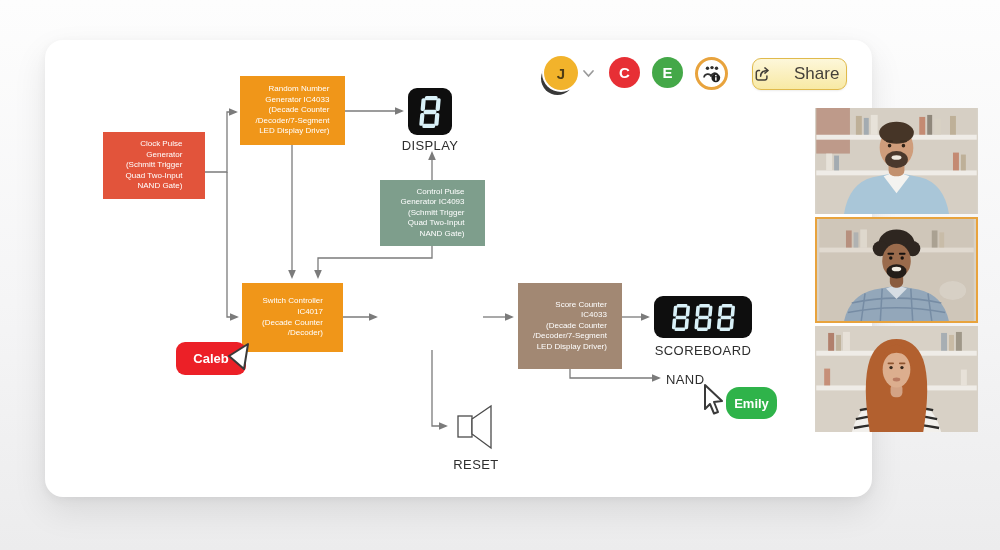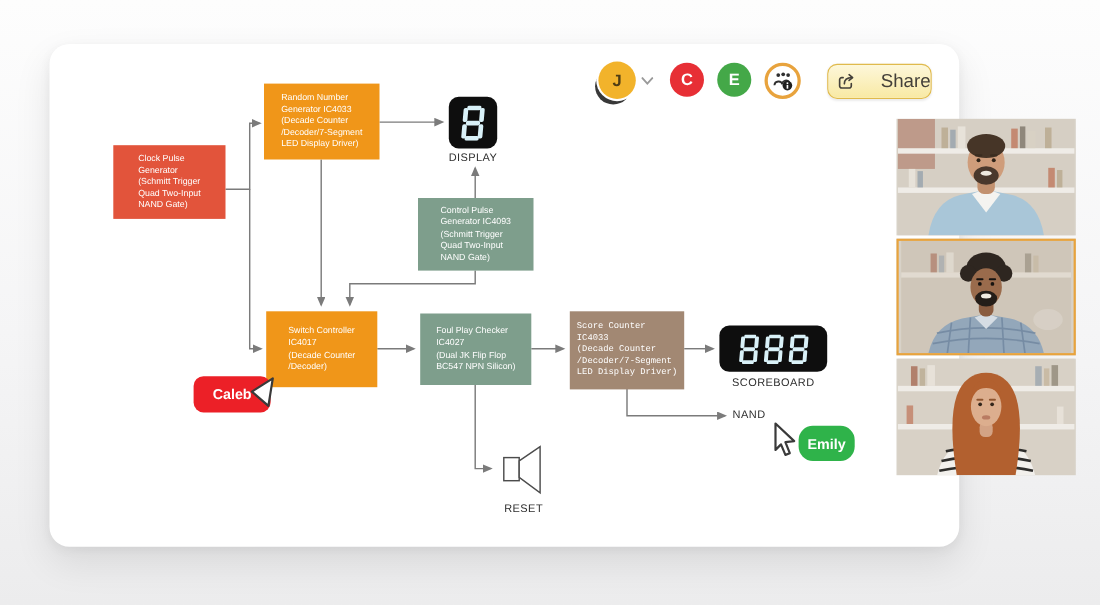--- a/index.html
+++ b/index.html
@@ -2,34 +2,34 @@
 <html><head>
 <meta charset="utf-8">
 <style>
   *{margin:0;padding:0;box-sizing:border-box}
   body{margin:0;background:#fff;font-family:"Liberation Sans",sans-serif}
   .stage{position:relative;width:1000px;height:550px;overflow:hidden;
          background:linear-gradient(180deg,#fdfdfd 0%,#f5f5f6 55%,#ececed 100%)}
   .card{position:absolute;left:45px;top:40px;width:827px;height:457px;background:#fff;
         border-radius:18px;box-shadow:0 14px 34px rgba(0,0,0,.09),0 3px 10px rgba(0,0,0,.05);z-index:1}
   .conn{position:absolute;left:0;top:0;width:1000px;height:550px;z-index:2;pointer-events:none}
-  .block{position:absolute;z-index:3;color:#fff;font-size:8px;line-height:1.32;text-align:left;
+  .block{position:absolute;z-index:3;color:#fff;font-size:8px;line-height:1.32;text-align:right;
          display:flex;align-items:center;justify-content:center;white-space:pre-line;padding:2px}
   .panel{position:absolute;z-index:3;background:#0e0e0e;border-radius:9px;
          display:flex;align-items:center;justify-content:center}
-  .lbl{position:absolute;z-index:3;font-size:10px;font-weight:500;color:#2e2e2e;
+  .lbl{position:absolute;z-index:3;font-size:13px;font-weight:500;color:#2e2e2e;
        letter-spacing:.4px;text-align:center}
   .cursor-label{position:absolute;z-index:6;color:#fff;font-size:13px;font-weight:bold;
        border-radius:9px;display:flex;align-items:center;justify-content:center}
   .cursor-ptr{position:absolute;z-index:6}
   .avatar{position:absolute;z-index:4;border-radius:50%;display:flex;align-items:center;
        justify-content:center;font-weight:bold;font-size:15px;box-shadow:0 0 0 2px #fff}
   .share-btn{position:absolute;z-index:4;left:752px;top:58px;width:95px;height:32px;border-radius:9px;
        background:linear-gradient(180deg,#fdf7da,#f8e9a4);border:1.5px solid #e0ba4c;
-       display:flex;align-items:center;justify-content:flex-end;gap:23px;cursor:pointer;
+       display:flex;align-items:center;justify-content:flex-start;gap:23px;cursor:pointer;
        box-shadow:0 1px 2px rgba(0,0,0,.08)}
   .share-btn span{font-size:17px;color:#44403a}
   .ring-icon{position:absolute;z-index:4;left:695px;top:57px;width:33px;height:33px;border-radius:50%;
        background:#fff;border:3px solid #e8a33d;display:flex;align-items:center;justify-content:center}
   .videos{position:absolute;left:815px;top:108px;width:163px;z-index:8}
   .vthumb{width:163px;height:106px;margin-bottom:3px;overflow:hidden;background:#d8d2c8}
   .vthumb svg{display:block;width:100%;height:100%}
   .chev{position:absolute;z-index:4;left:582px;top:69px}
 </style>
 </head>
@@ -75,25 +75,21 @@
 LED Display Driver)</div>
   <div class="block" style="left: 380px; top: 180px; width: 105px; height: 66px; background: rgb(126, 158, 140);">Control Pulse
 Generator IC4093
 (Schmitt Trigger
 Quad Two-Input
 NAND Gate)</div>
   <div class="block" style="left: 242px; top: 283px; width: 101px; height: 69px; background: rgb(240, 150, 25);">Switch Controller
 IC4017
 (Decade Counter
 /Decoder)</div>
-  <div class="block" style="left: 382px; top: 285px; width: 101px; height: 65px; background: rgb(126, 158, 140);">Foul Play Checker
-IC4027
-(Dual JK Flip Flop
-BC547 NPN Silicon)</div>
-  <div class="block" style="left: 518px; top: 283px; width: 104px; height: 71px; background: rgb(162, 136, 115); font-family: Liberation Mono, monospace;">Score Counter
+  <div class="block" style="left: 518px; top: 283px; width: 104px; height: 86px; background: rgb(162, 136, 115);">Score Counter
 IC4033
 (Decade Counter
 /Decoder/7-Segment
 LED Display Driver)</div>
 
   <div class="panel" style="left:408px;top:88px;width:44px;height:47px">
       <svg viewBox="-3 0 24 30" height="32">
         <g transform="translate(1.5,0) skewX(-5)">
           <rect x="3" y="0" width="12" height="4" rx="1.5" fill="#d9f1f8"></rect>
           <rect x="14" y="2" width="4" height="12" rx="1.5" fill="#d9f1f8"></rect>

